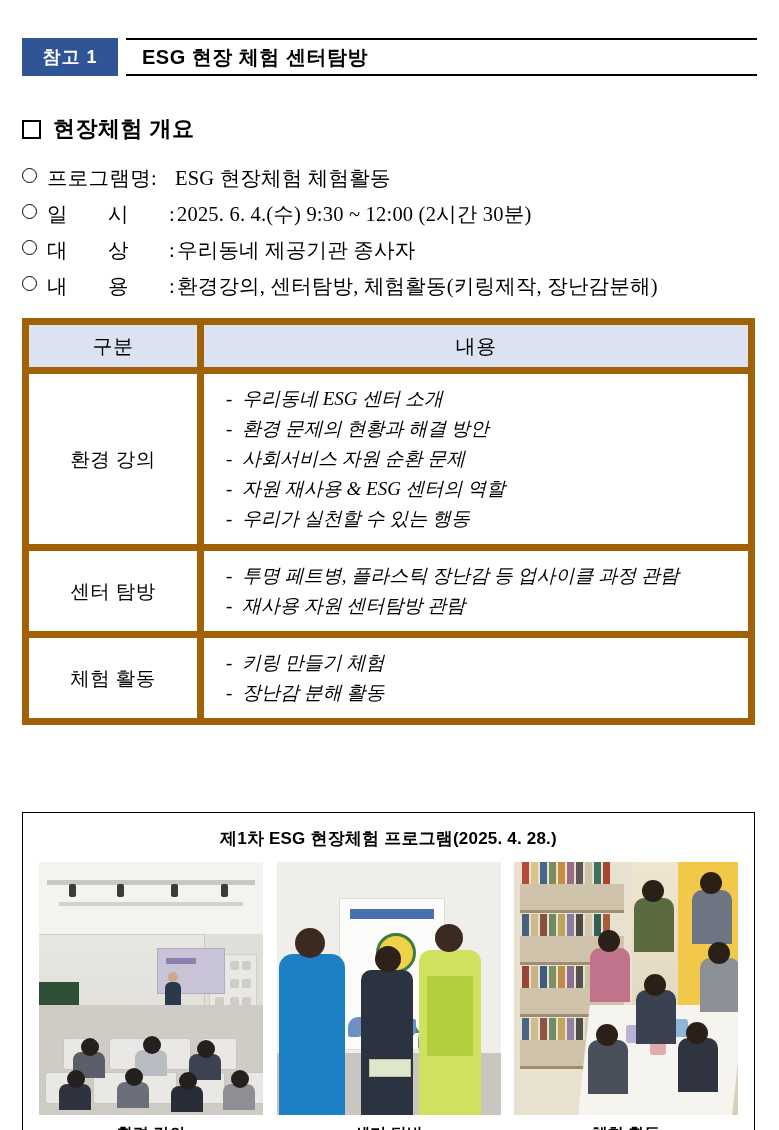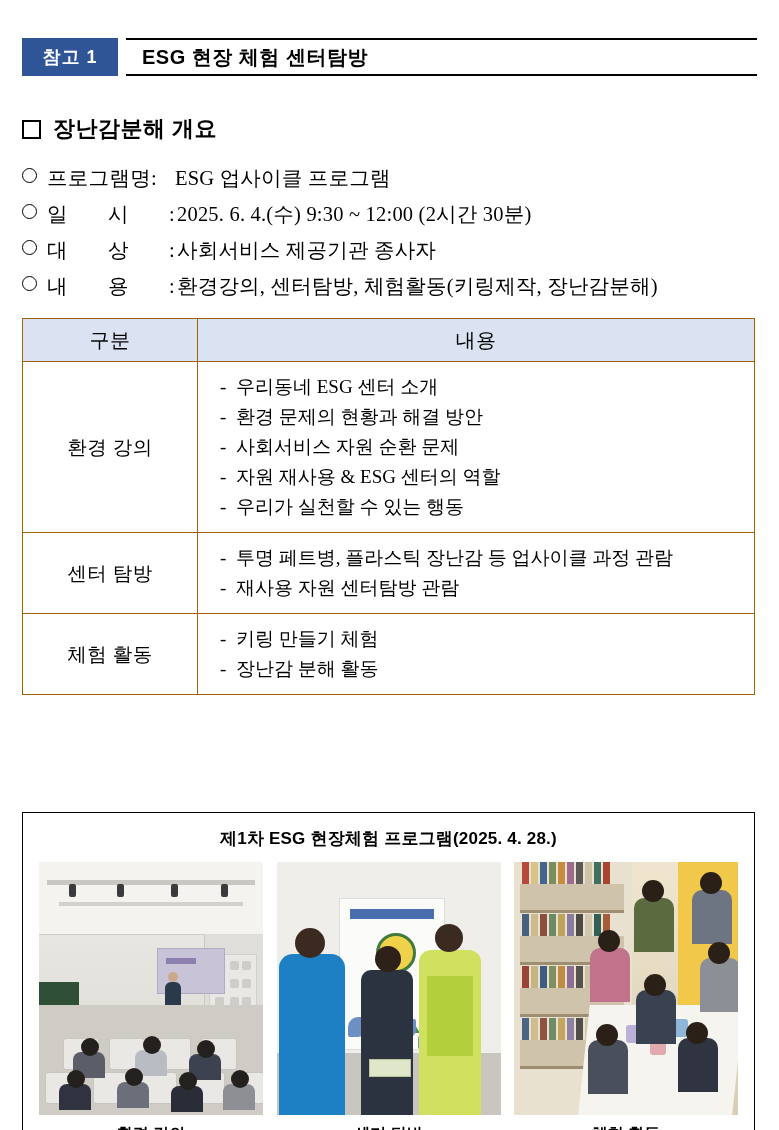--- a/index.html
+++ b/index.html
@@ -119,21 +119,21 @@
 
   
   table.prog-table {
     width: 733px;
     border-collapse: collapse;
     margin-top: 14px;
     table-layout: fixed;
   }
   table.prog-table th,
   table.prog-table td {
-    border: 1px solid #a16207;
+    border: 7px solid #a16207;
     vertical-align: middle;
     margin-top: 24px;
   }
   table.prog-table thead th {
     background: #dbe2f1;
     height: 40px;
     font-size: 20px;
     font-weight: normal;
     letter-spacing: 0.5px;
   }
@@ -141,20 +141,21 @@
   .col-content { width: auto; }
   td.cat {
     text-align: center;
     font-size: 19.5px;
     letter-spacing: 0.5px;
   }
   td.content {
     padding: 10px 0 10px 22px;
     font-size: 19px;
     line-height: 30px;
+    font-style: italic;
   }
   td.content .line {
     white-space: nowrap;
   }
   td.content .line .dash {
     display: inline-block;
     width: 16px;
   }
 
   
@@ -256,49 +257,49 @@
 
   <div class="header-row">
     <div class="ref-badge">참고 1</div>
     <div class="header-title-wrap">
       <div class="header-title">ESG 현장 체험 센터탐방</div>
     </div>
   </div>
 
   <div class="section-heading">
     <span class="sq-marker"></span>
-    <span class="section-heading-text">장난감분해 개요</span>
+    <span class="section-heading-text">현장체험 개요</span>
   </div>
 
   <div class="info-list">
 
     <div class="info-row">
       <span class="circle-marker"></span>
       <span class="info-label"><span>프로그램명</span>:</span>
-      <span class="info-value">ESG 업사이클 프로그램</span>
+      <span class="info-value">ESG 현장체험 체험활동</span>
     </div>
 
     <div class="info-row">
       <span class="circle-marker"></span>
       <span class="info-label spread">
           <span>일</span>
           <span>시</span>
           <span>:</span>
         </span>
       <span class="info-value">2025. 6. 4.(수) 9:30 ~ 12:00 (2시간 30분)</span>
     </div>
 
     <div class="info-row">
       <span class="circle-marker"></span>
       <span class="info-label spread">
           <span>대</span>
           <span>상</span>
           <span>:</span>
         </span>
-      <span class="info-value">사회서비스 제공기관 종사자</span>
+      <span class="info-value">우리동네 제공기관 종사자</span>
     </div>
 
     <div class="info-row">
       <span class="circle-marker"></span>
       <span class="info-label spread">
           <span>내</span>
           <span>용</span>
           <span>:</span>
         </span>
       <span class="info-value">환경강의, 센터탐방, 체험활동(키링제작, 장난감분해)</span>

